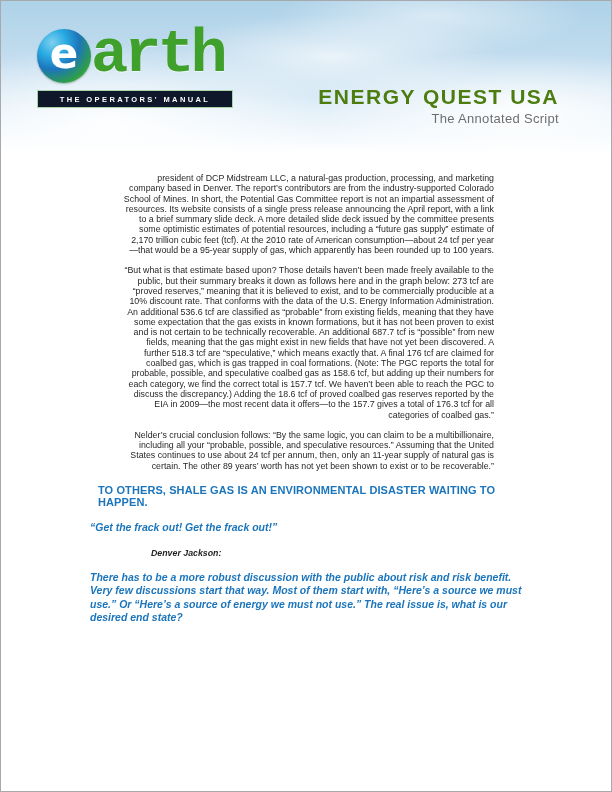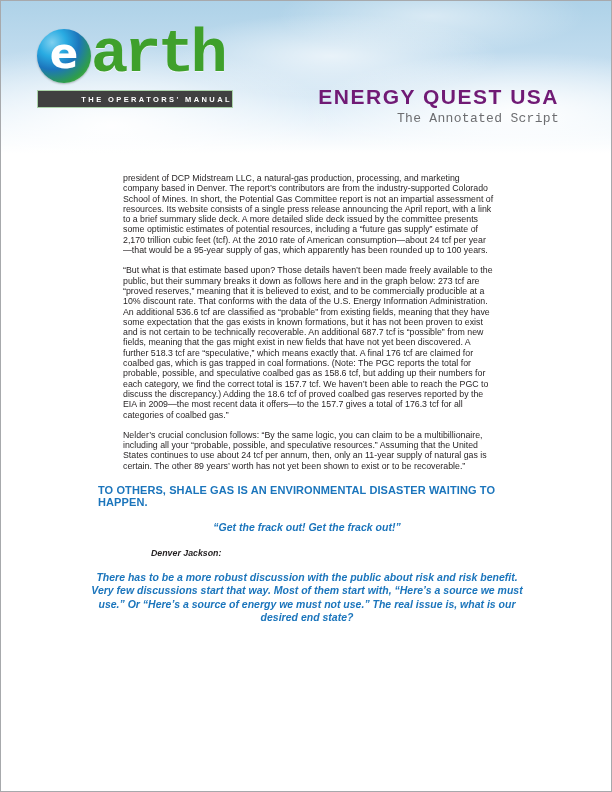--- a/index.html
+++ b/index.html
@@ -37,53 +37,53 @@
     flex: 0 0 auto;
   }
   .logo-arth {
     font-family: Liberation Mono, monospace; font-weight: bold;
     font-size: 62px; line-height: 56px; letter-spacing: -4px;
     color: #3fa02c; margin-left: 0;
     text-shadow: 0 1px 0 rgba(255,255,255,0.6);
   }
   .logo-banner {
     margin-top: 7px; width: 196px; box-sizing: border-box;
-    background: #404040; border: 1px solid #aad3a8;
+    background: #0f172a; border: 1px solid #aad3a8;
     color: #ffffff; font-size: 7.5px; font-weight: bold;
-    letter-spacing: 2.4px; text-align: right; padding: 4px 0 3px 0;
+    letter-spacing: 2.4px; text-align: center; padding: 4px 0 3px 0;
   }
 
   
   .header-right { position: absolute; right: 52px; top: 84px; text-align: right; }
   .doc-title {
-    color: #701a75; font-weight: bold; font-size: 21px; letter-spacing: 1.5px;
+    color: #4d7c0f; font-weight: bold; font-size: 21px; letter-spacing: 1.5px;
   }
-  .doc-subtitle { color: #6d6e71; font-size: 13px; margin-top: 2px; letter-spacing: 0.3px; font-family: Liberation Mono, monospace; }
+  .doc-subtitle { color: #6d6e71; font-size: 13px; margin-top: 2px; letter-spacing: 0.3px; }
 
   
   .content {
     position: absolute; left: 89px; top: 172px; width: 434px;
     color: #231f20;
   }
   .par {
     margin: 0 30px 10px 33px;
-    font-size: 8.8px; line-height: 10.3px; text-align: left;
+    font-size: 8.8px; line-height: 10.3px; text-align: right;
   }
   .direction {
     margin: 13px 30px 13px 61px;
     font-size: 8.8px; font-weight: bold; font-style: italic;
   }
   .blue-caps {
     margin: 13px 8px;
     color: #1b75bc; font-weight: bold; font-size: 11px; letter-spacing: 0.1px;
   }
   .blue-script {
     margin: 2px 0;
     color: #1b75bc; font-weight: bold; font-style: italic;
-    font-size: 10.5px; line-height: 13.5px; text-align: center;
+    font-size: 10.5px; line-height: 13.5px;
   }
 
   
   .footer { position: absolute; left: 0; right: 0; top: 752px; text-align: center; color: #9a9c9e; }
   .footer-title { font-size: 11.5px; letter-spacing: 0.3px; }
   .footer-page { font-size: 10.5px; margin-top: 2px; }
 </style>
 </head>
 <body>
 

